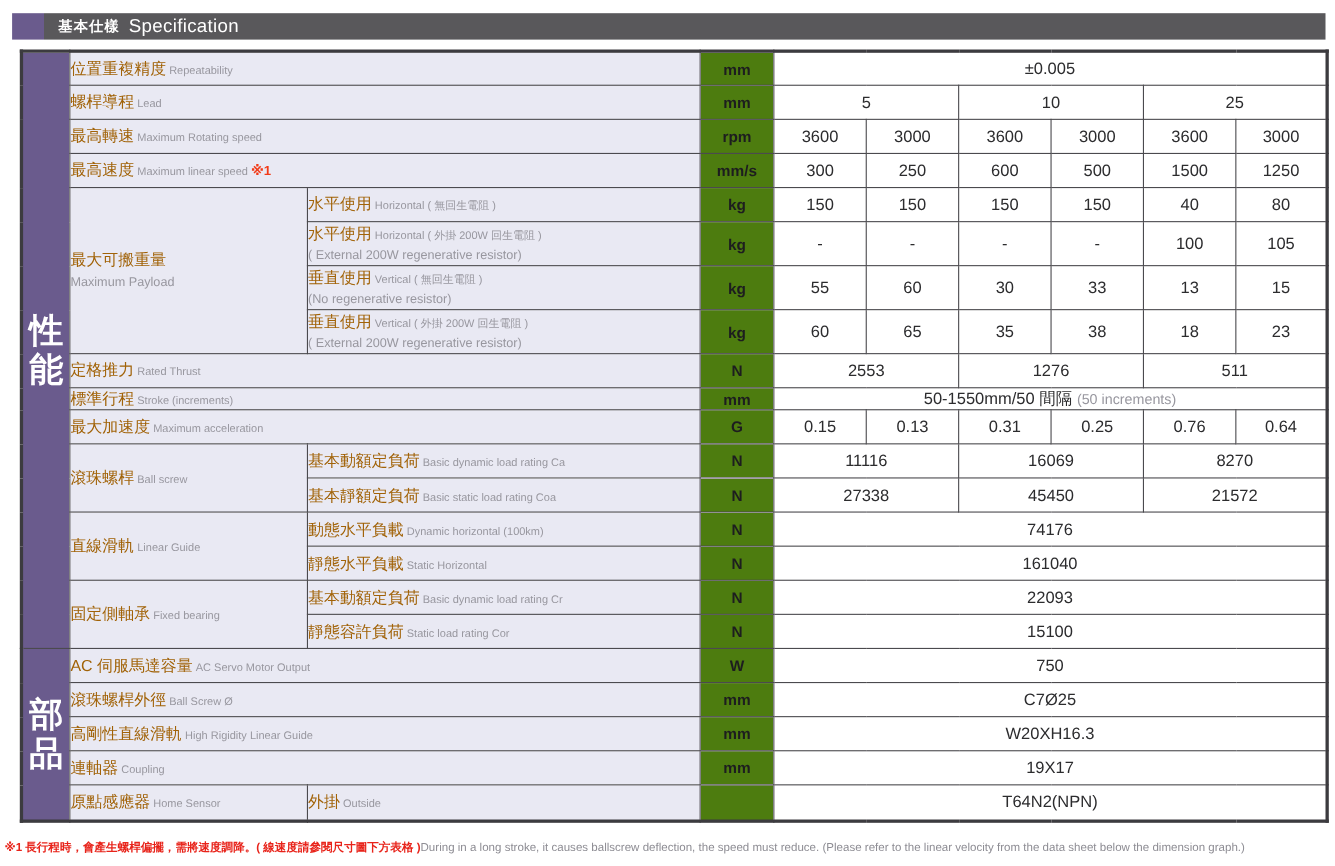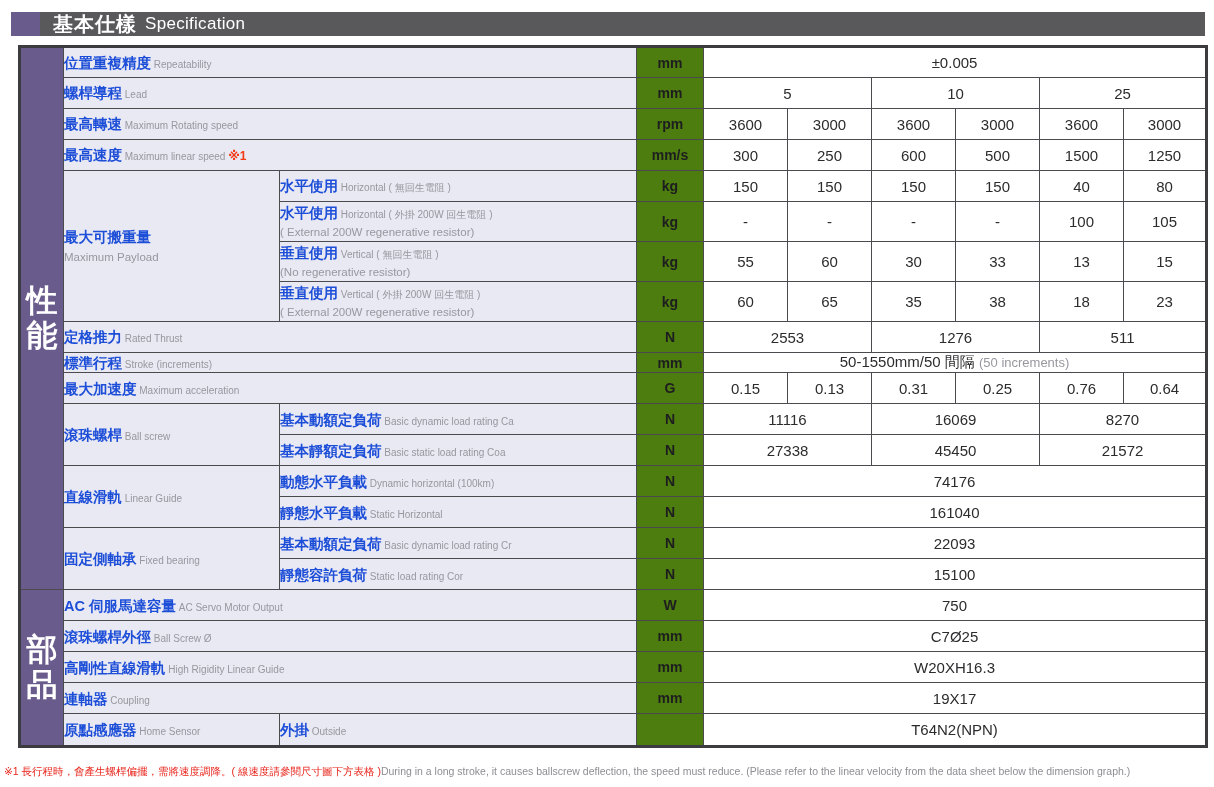--- a/index.html
+++ b/index.html
@@ -5,41 +5,41 @@
   html,body{margin:0;padding:0;background:#ffffff;}
   body{
     width:1214px;height:787px;position:relative;overflow:hidden;
     font-family:"Liberation Sans","DejaVu Sans",sans-serif;
     -webkit-font-smoothing:antialiased;
   }
   
   .titlebar{position:absolute;left:11px;top:12px;width:1194px;height:24px;display:flex;}
   .title-square{width:29px;height:24px;background:#6a5b8d;flex:0 0 auto;}
   .title-rest{flex:1;background:#59585b;color:#fff;display:flex;align-items:center;padding-left:13px;}
-  .title-cjk{font-size:20px;font-weight:700;letter-spacing:1px;}
+  .title-cjk{font-size:13px;font-weight:700;letter-spacing:1px;}
   .title-en{font-size:17px;margin-left:8px;letter-spacing:.3px;}
   
   .spec-table{position:absolute;left:18px;top:45px;border-collapse:collapse;table-layout:fixed;width:1187px;border:3px solid #3c3b3f;}
   .spec-table td{border:1.5px solid #4b4a4e;overflow:hidden;padding:0;}
   .c-side{background:#6a5b8d;color:#ffffff;text-align:center;vertical-align:middle;}
   .c-side div{font-size:31px;font-weight:700;line-height:1.12;}
   .c-label{background:#e9e9f3;text-align:left;vertical-align:middle;padding:2px 6px 2px 10px;white-space:nowrap;line-height:1.2;}
   .c-sub{padding-left:9px;}
   .c-unit{background:#4d7c0f;text-align:center;vertical-align:middle;font-weight:700;font-size:14px;color:#1d1d1f;}
   .c-val{background:#ffffff;text-align:center;vertical-align:middle;font-size:15px;color:#2c2c2e;}
-  .r-cjk{font-weight:700;color:#1d4ed8;font-size:14.5px;}
+  .r-cjk{font-weight:400;color:#a16207;font-size:14.5px;}
   .r-en{color:#98979f;font-size:10px;}
   .r-mark{color:#f23a17;font-weight:700;font-size:12px;}
   .r-dark{color:#2c2c2e;font-size:15px;}
   .r-gray{color:#98979f;font-size:13px;margin-top:12px;}
   .line2{line-height:1.05;margin-top:1px;}
   .line2 .r-en{font-size:11.5px;}
   
   .footnote{position:absolute;left:4px;top:764px;width:1206px;font-size:10.5px;line-height:1.4;white-space:nowrap;}
-  .fn-red{color:#e8231a;font-weight:400;text-align:right;}
+  .fn-red{color:#e8231a;font-weight:700;text-align:right;}
   .fn-gray{color:#8e8d94;}
 </style>
 </head>
 <body>
 
 <div class="titlebar">
   <div class="title-square"></div>
   <div class="title-rest">
     <span class="title-cjk">基本仕樣</span>
     <span class="title-en">Specification</span>

